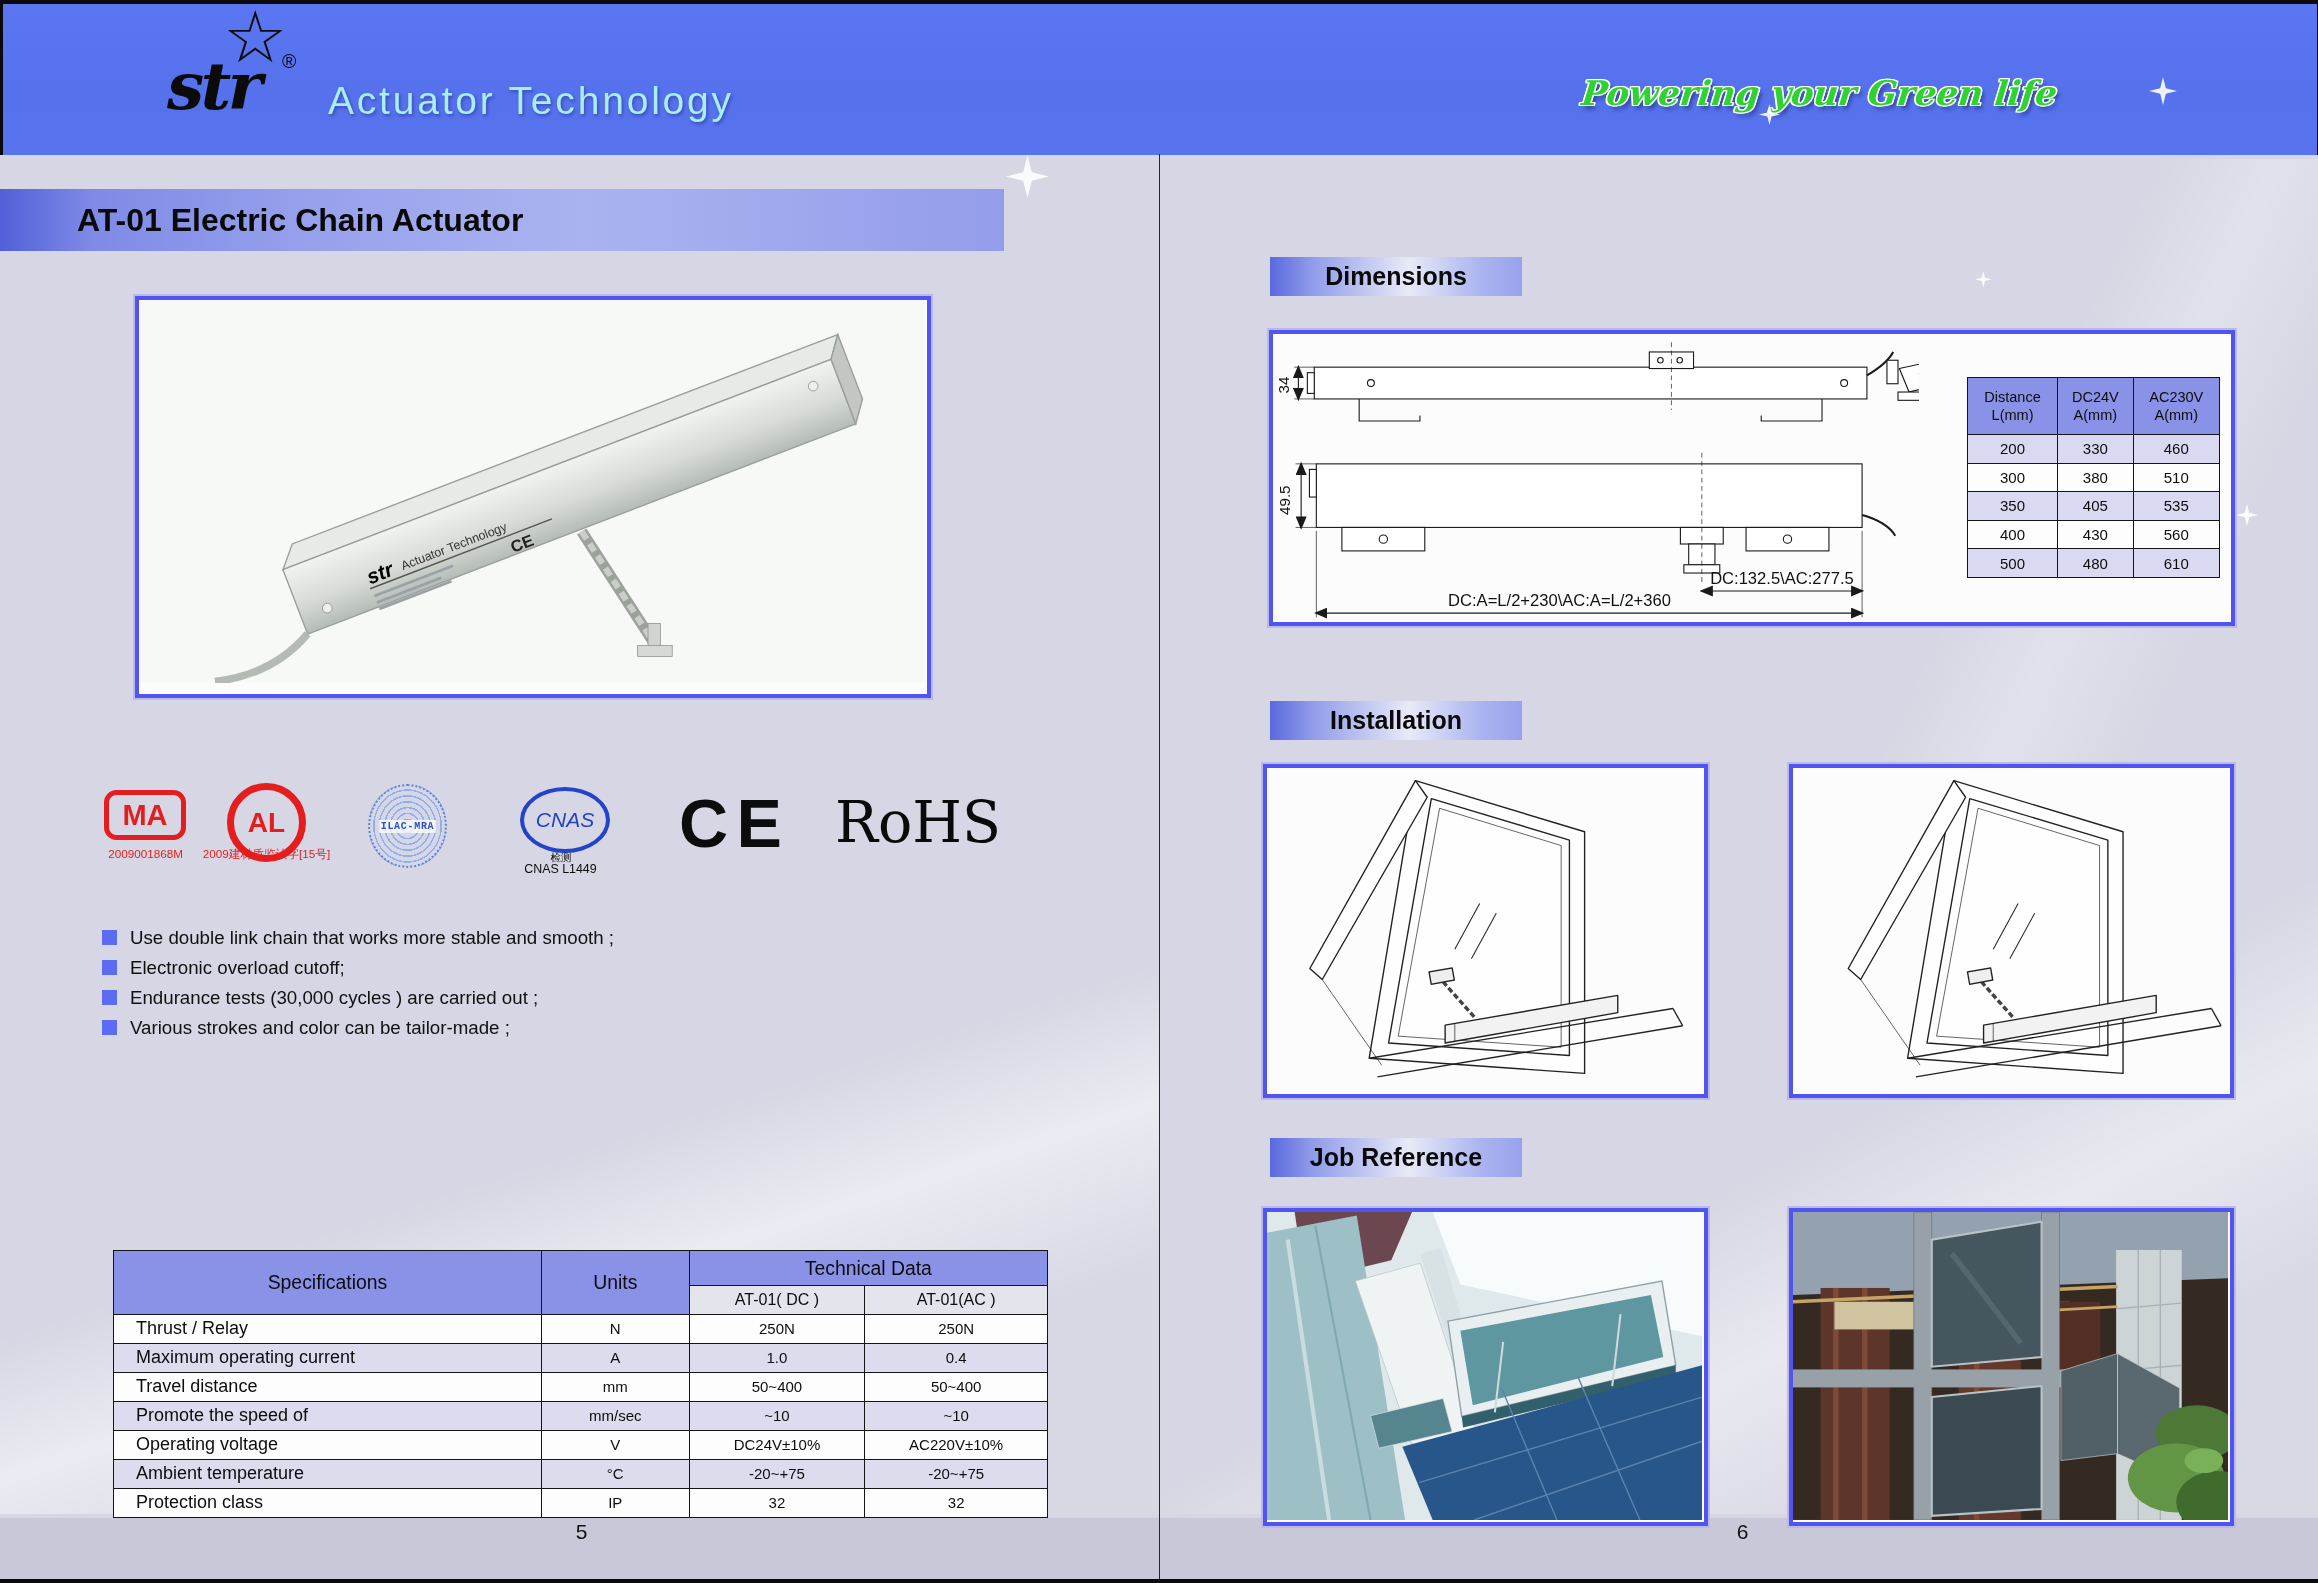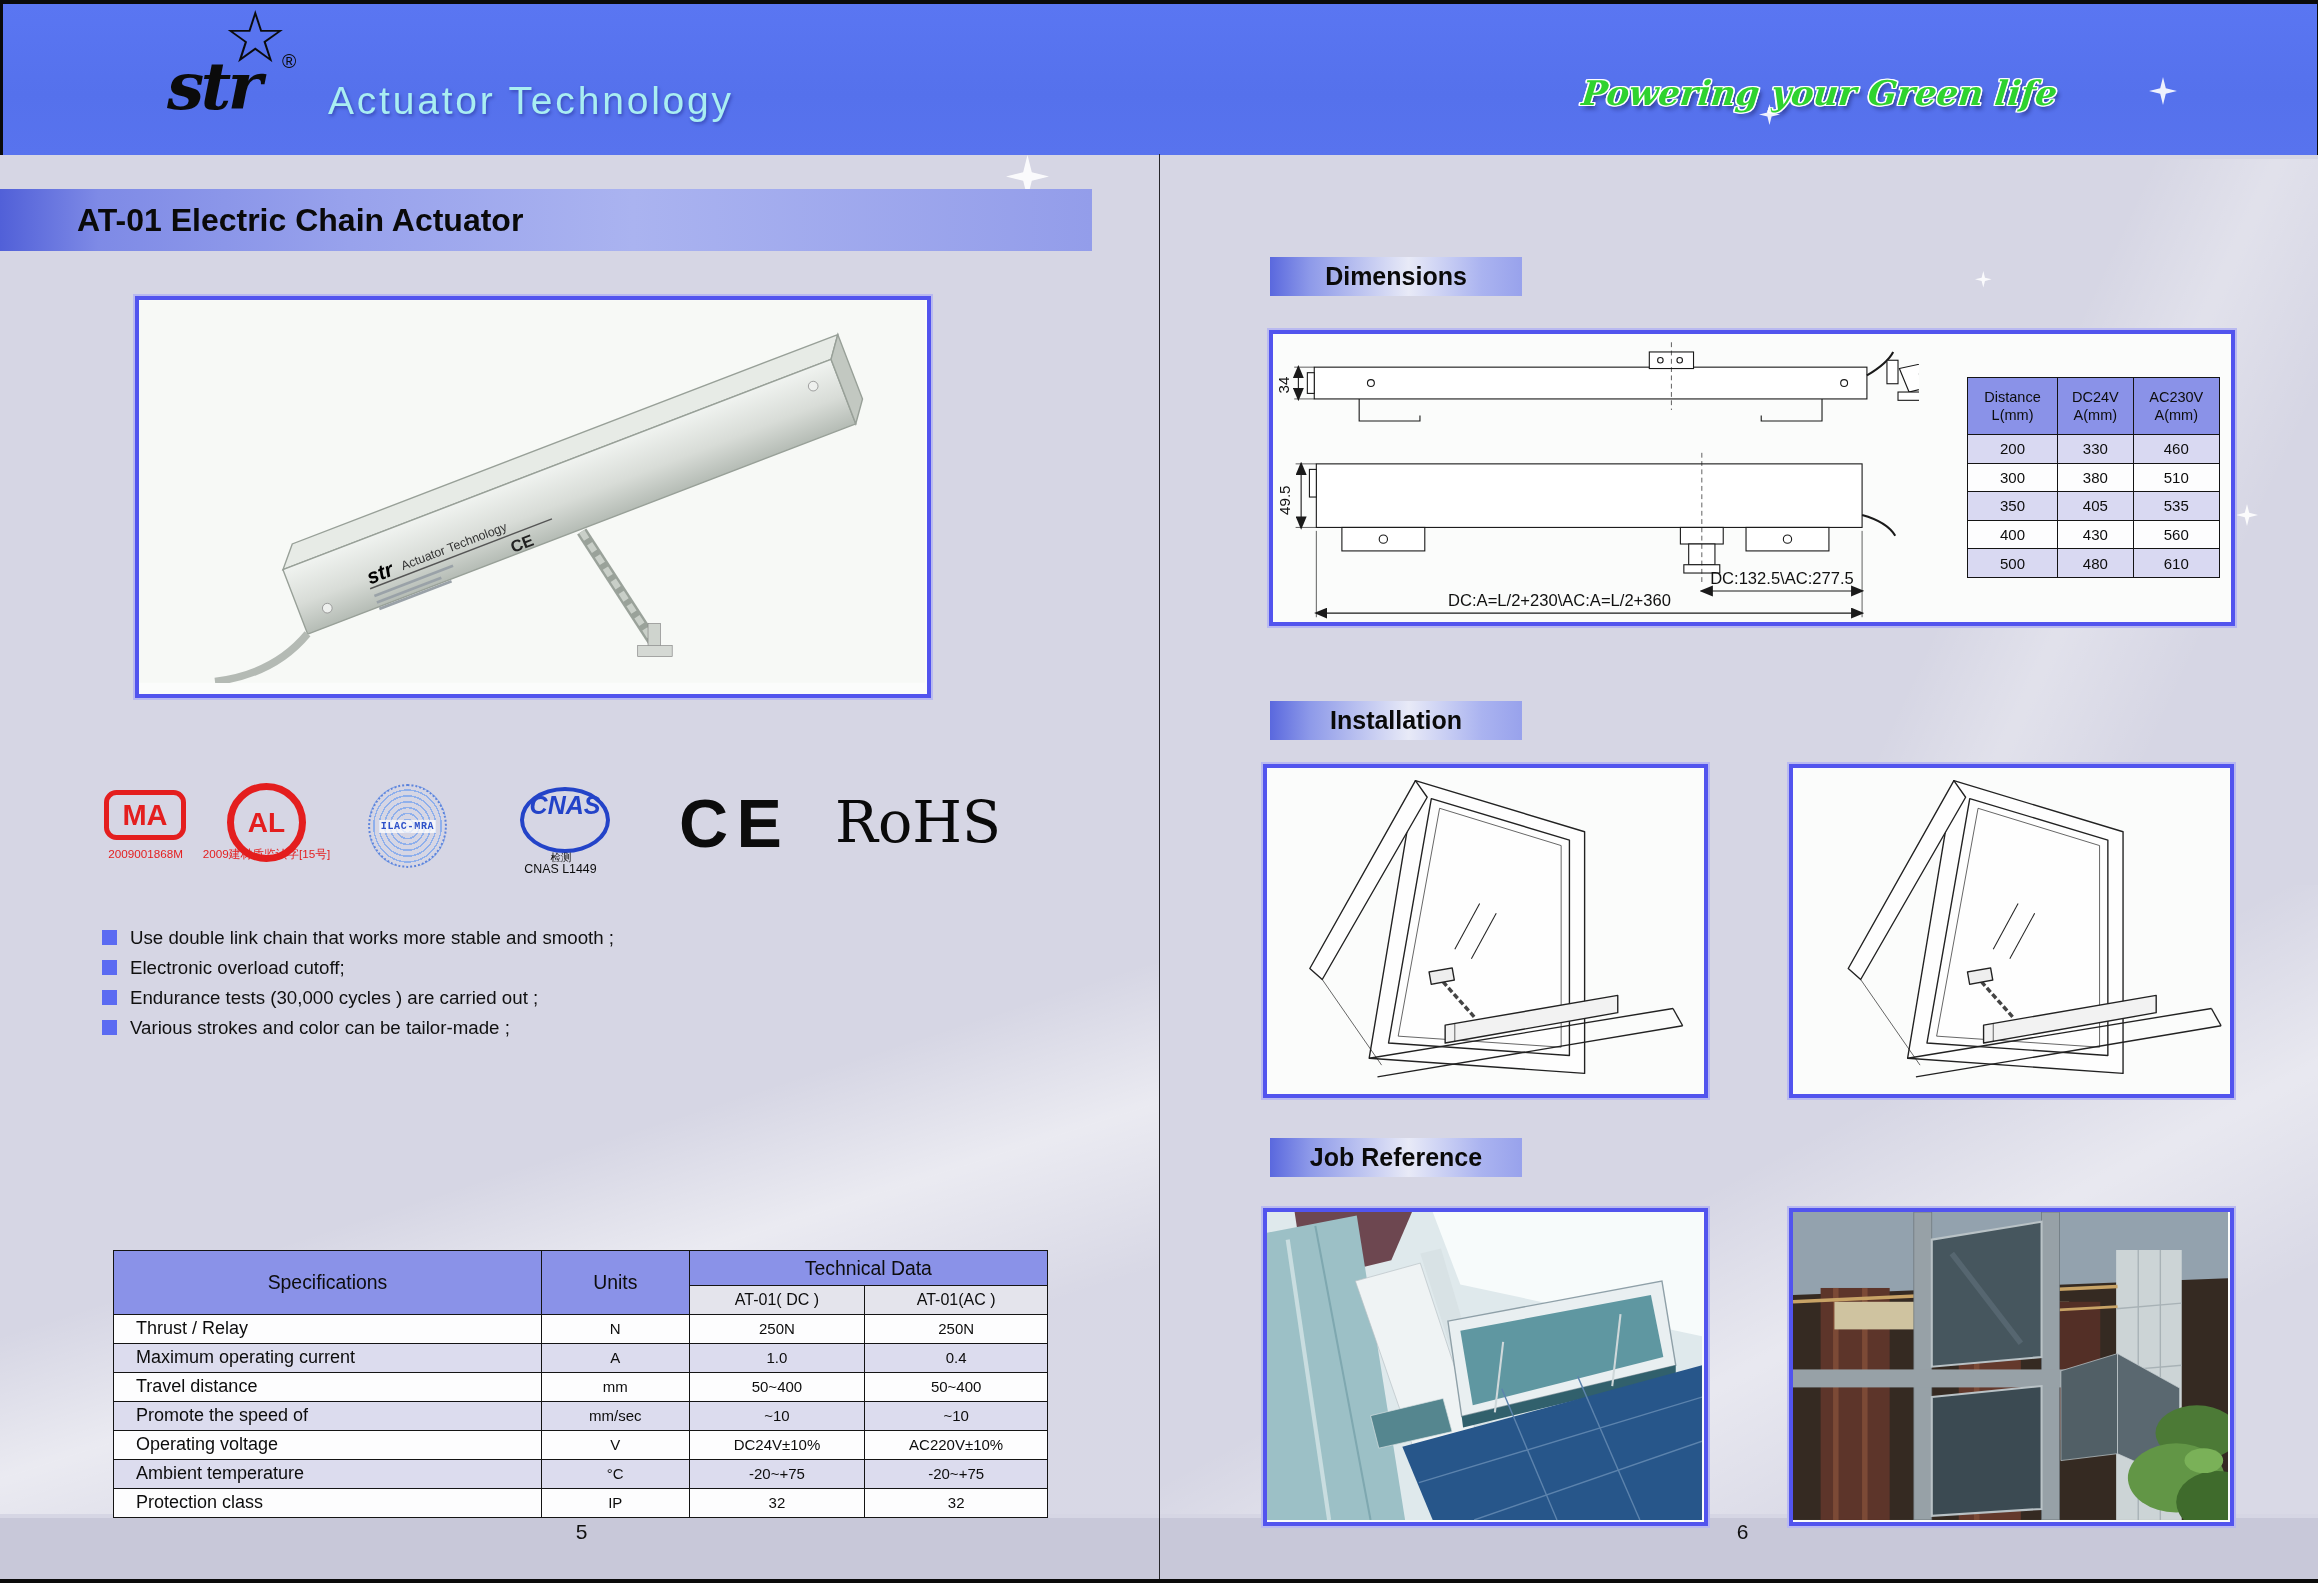--- a/index.html
+++ b/index.html
@@ -27,40 +27,40 @@
   .wave{position:absolute;pointer-events:none;z-index:0;}
   .wave-a{left:0;top:933px;width:1159px;height:581px;
           background:linear-gradient(162deg,rgba(255,255,255,0) 42%,rgba(255,255,255,.5) 57%,rgba(255,255,255,.06) 74%);}
   .wave-b{left:1160px;top:885px;width:1158px;height:629px;
           background:linear-gradient(152deg,rgba(255,255,255,0) 48%,rgba(255,255,255,.45) 64%,rgba(255,255,255,.08) 80%);}
   .ray{left:1486px;top:159px;width:833px;height:677px;
        background:linear-gradient(115deg,rgba(255,255,255,0) 58%,rgba(255,255,255,.28) 69%,rgba(255,255,255,0) 82%);}
   .sparkle{position:absolute;z-index:1;opacity:.9;}
   .page-num{position:absolute;top:1520px;width:41px;text-align:center;font-size:21px;color:#111;z-index:3;}
   
-  .title-bar{position:absolute;left:0;top:189px;width:1092px;height:62px;z-index:1;
+  .title-bar{position:absolute;left:0;top:189px;width:1004px;height:62px;z-index:1;
              background:linear-gradient(90deg,#5160d8 0%,#7e8ae6 9%,#98a2ec 32%,#aab3f0 58%,#939dea 100%);}
   .title-bar span{display:block;padding-left:77px;line-height:62px;font-size:32px;font-weight:bold;color:#0a0a0a;}
   .frame{position:absolute;border:4.8px solid #5254ee;outline:2.1px solid #b9b9f0;background:#fbfcfb;box-sizing:border-box;z-index:2;}
   .product-frame{left:135px;top:296px;width:796px;height:402px;}
   .certs{position:absolute;left:104px;top:783px;width:968px;height:90px;z-index:2;}
   .cert-cap{position:absolute;font-size:11.7px;color:#e41e1e;text-align:center;}
   .cert-cap.dark{color:#0d0d0d;}
   .ma-box{position:absolute;left:0;top:7px;width:72px;height:40px;border:5.5px solid #e41e1e;border-radius:12.4px;
           display:flex;align-items:center;justify-content:center;font-size:29px;font-weight:bold;color:#e41e1e;}
   .cal-box{position:absolute;left:123px;top:0;width:65px;height:65px;border:7px solid #e41e1e;border-radius:50%;
            display:flex;align-items:center;justify-content:center;font-size:28px;font-weight:bold;color:#e41e1e;}
   .ilac-box{position:absolute;left:264px;top:1.4px;width:75px;height:80px;border-radius:50%;
             border:2.1px dotted #5d84dc;
             background:repeating-radial-gradient(ellipse at 50% 50%,#8fb0ec 0 1.4px,rgba(255,255,255,0) 1.4px 5.5px);
             display:flex;align-items:center;justify-content:center;}
   .ilac-box em{font-style:normal;font-size:10px;font-weight:bold;color:#2d50c8;background:rgba(255,255,255,.75);
                padding:0.7px 2.1px;letter-spacing:0.7px;font-family:Liberation Mono, monospace;}
   .cnas-box{position:absolute;left:416px;top:4.1px;width:82px;height:58px;border:4.8px solid #2343c8;border-radius:50%;
-            display:flex;align-items:flex-start;justify-content:center;font-size:25px;font-weight:bold;
+            display:flex;align-items:center;justify-content:center;font-size:21px;font-weight:normal;
             color:#2343c8;font-style:italic;}
   .ce-mark{position:absolute;left:575px;top:1.4px;font-size:68px;font-weight:bold;letter-spacing:8.3px;color:#0c0c0c;}
   .rohs-mark{position:absolute;left:731px;top:5.5px;font-family:"DejaVu Serif",serif;font-size:57px;color:#0a0a0a;}
   .features{position:absolute;left:102px;top:923px;width:923px;list-style:none;margin:0;padding:0;z-index:2;}
   .features li{position:relative;padding-left:28px;font-size:18.7px;line-height:30px;color:#101010;}
   .features li .bullet{position:absolute;left:0;top:7px;width:14.5px;height:14.5px;background:#5b6bf2;}
   
   .spec-table{position:absolute;left:113px;top:1250px;width:935px;border-collapse:collapse;z-index:2;
               background:#fdfdfe;border:1.4px solid #141414;padding-left:28px;}
   .spec-table th,.spec-table td{border:0.7px solid #141414;border-top-width:1.4px;border-bottom-width:1.4px;

